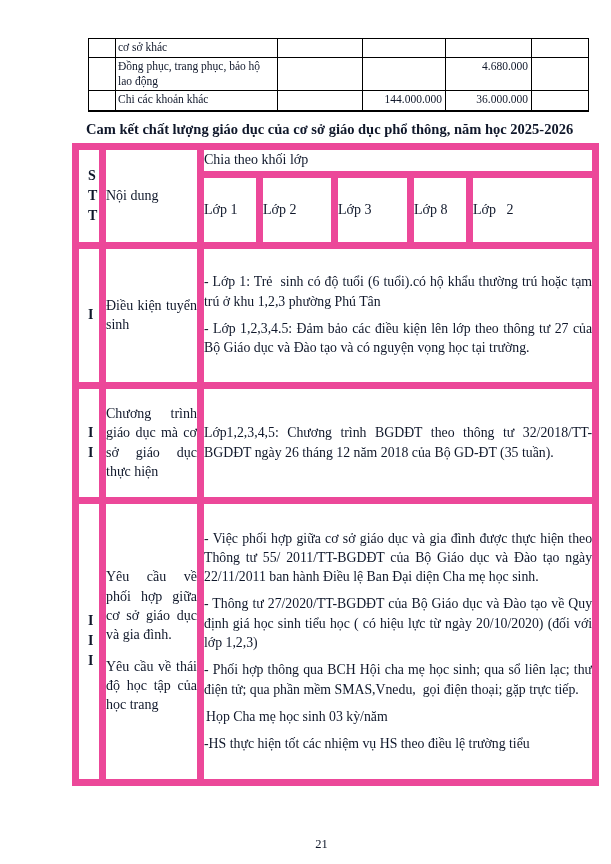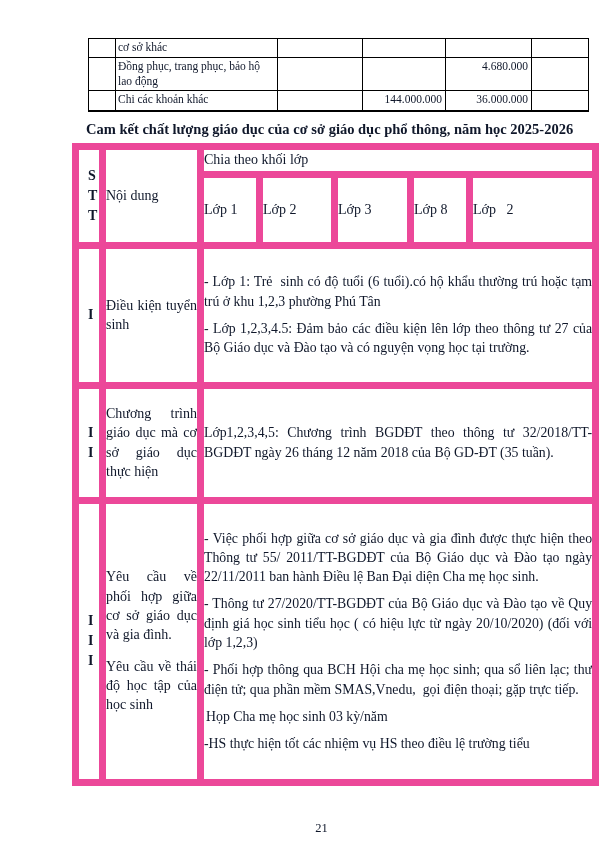--- a/index.html
+++ b/index.html
@@ -99,21 +99,21 @@
   .content-cell p {
     margin: 8px 0;
     text-align: justify;
     white-space: pre-wrap;
   }
   .content-cell p.outdent { margin-left: -6px; }
 
   .page-number {
     position: absolute;
     left: 0; right: 0;
-    bottom: 28px;
+    bottom: 12px;
     text-align: center;
     padding-left: 32px;
     font-size: 12.5px;
   }
 </style>
 </head>
 <body>
 
 <div class="page">
 
@@ -216,21 +216,21 @@
         <p>Lớp1,2,3,4,5: Chương trình BGDĐT theo thông tư 32/2018/TT-BGDĐT ngày 26 tháng 12 năm 2018 của Bộ GD-ĐT (35 tuần).</p>
       </td>
     </tr>
 
     <tr class="rowIII">
       <td>
         <div class="stack">III</div>
       </td>
       <td class="topic-cell">
         <p>Yêu cầu về phối hợp giữa cơ sở giáo dục và gia đình.</p>
-        <p>Yêu cầu về thái độ học tập của học sinh</p>
+        <p>Yêu cầu về thái độ học tập của học trang</p>
       </td>
       <td class="content-cell" colspan="5">
         <p>- Việc phối hợp giữa cơ sở giáo dục và gia đình được thực hiện theo Thông tư 55/ 2011/TT-BGDĐT của Bộ Giáo dục và Đào tạo ngày 22/11/2011 ban hành Điều lệ Ban Đại diện Cha mẹ học sinh.</p>
         <p>- Thông tư 27/2020/TT-BGDĐT của Bộ Giáo dục và Đào tạo về Quy định giá học sinh tiểu học ( có hiệu lực từ ngày 20/10/2020) (đối với lớp 1,2,3)</p>
         <p>- Phối hợp thông qua BCH Hội cha mẹ học sinh; qua sổ liên lạc; thư điện tử; qua phần mềm SMAS,Vnedu,  gọi điện thoại; gặp trực tiếp.</p>
         <p class="outdent">- Họp Cha mẹ học sinh 03 kỳ/năm</p>
         <p>-HS thực hiện tốt các nhiệm vụ HS theo điều lệ trường tiểu</p>
       </td>
     </tr>
   </tbody>

